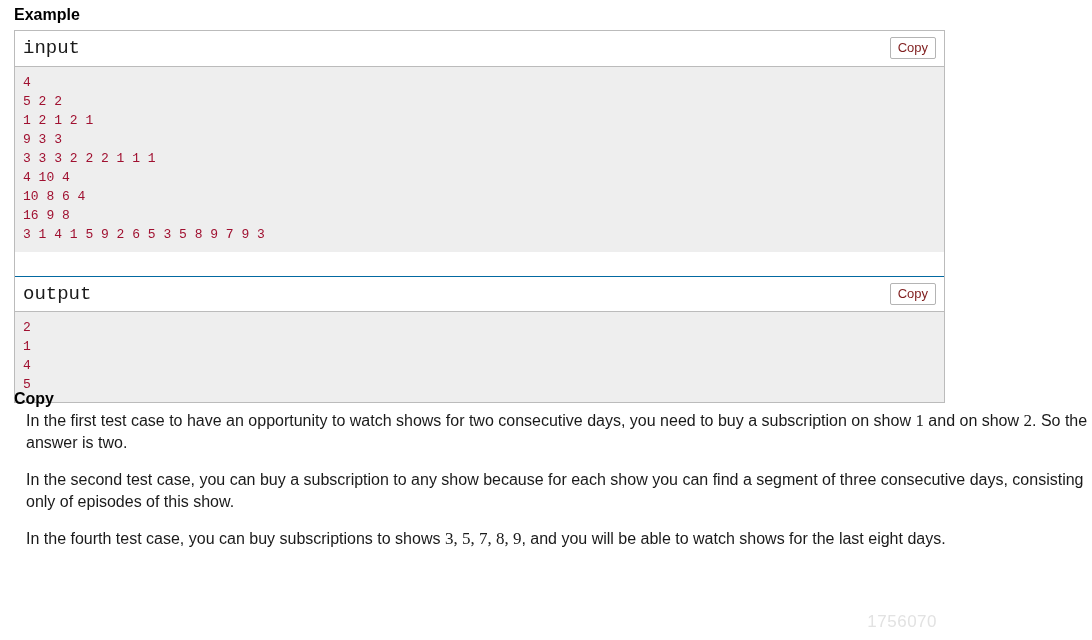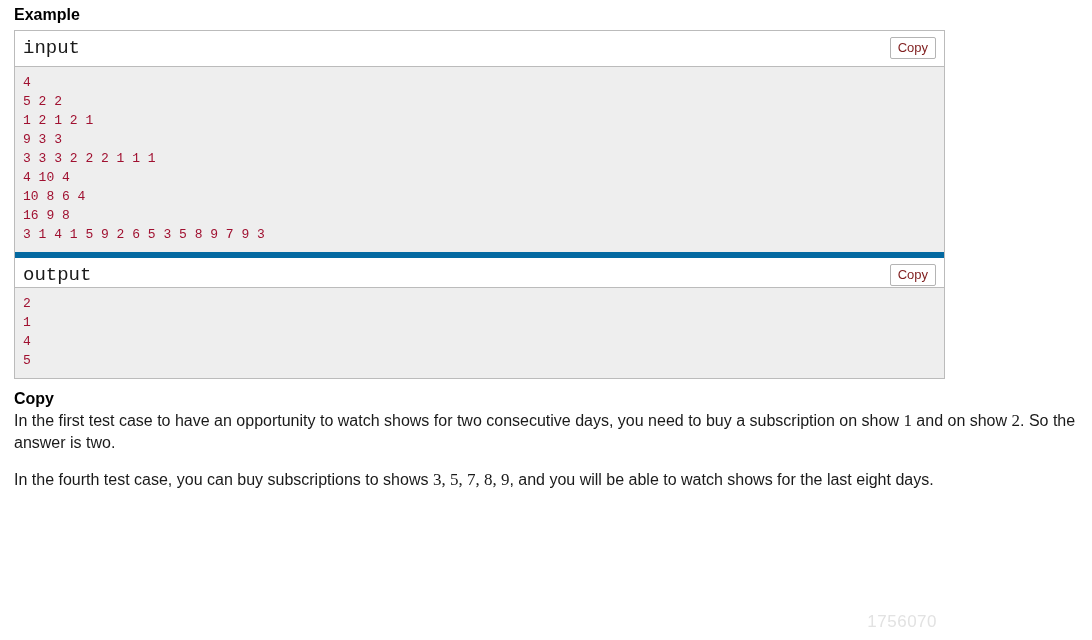--- a/index.html
+++ b/index.html
@@ -63,21 +63,22 @@
     position: absolute;
     left: 8px;
     top: 6px;
     font-family: "Liberation Mono", "DejaVu Sans Mono", monospace;
     font-size: 19px;
     font-weight: normal;
     color: #1a1a1a;
     letter-spacing: 0px;
   }
   .io-title.second {
-    border-top: 6px solid #0369a1;
+    border-top: 1px solid #0369a1;
+    margin-top: 24px;
   }
 
   .copy-btn {
     position: absolute;
     right: 8px;
     top: 6px;
     font-family: "Liberation Sans", sans-serif;
     font-size: 13px;
     color: #7f1d1d;
     background: #ffffff;
@@ -107,21 +108,21 @@
     top: 389px;
   }
 
   .note-body {
     position: absolute;
     left: 14px;
     top: 410px;
     width: 1078px;
   }
   .note-body p {
-    margin: 0 0 15px 0;
+    margin: 0 0 15px 12px;
     font-family: "Liberation Sans", sans-serif;
     font-size: 16px;
     line-height: 22px;
     color: #1a1a1a;
   }
   .mathnum {
     font-family: "Liberation Serif", "DejaVu Serif", serif;
     font-size: 17px;
   }
 
@@ -171,18 +172,19 @@
 1
 4
 5</pre>
 
   </div>
 
   <h3 class="section-title" id="note-title">Copy</h3>
 
   <div class="note-body" id="note-body">
       <p><span>In the first test case to have an opportunity to watch shows for two consecutive days, you need to buy a subscription on show </span><span class="mathnum">1</span><span> and on show </span><span class="mathnum">2</span><span>. So the answer is two.</span></p>
+      <p><span>In the second test case, you can buy a subscription to any show because for each show you can find a segment of three consecutive days, consisting only of episodes of this show.</span></p>
       <p><span>In the fourth test case, you can buy subscriptions to shows </span><span class="mathnum">3, 5, 7, 8, 9</span><span>, and you will be able to watch shows for the last eight days.</span></p>
     </div>
 
   <div class="watermark">1756070</div>
 
 </div>
 
 </body></html>

